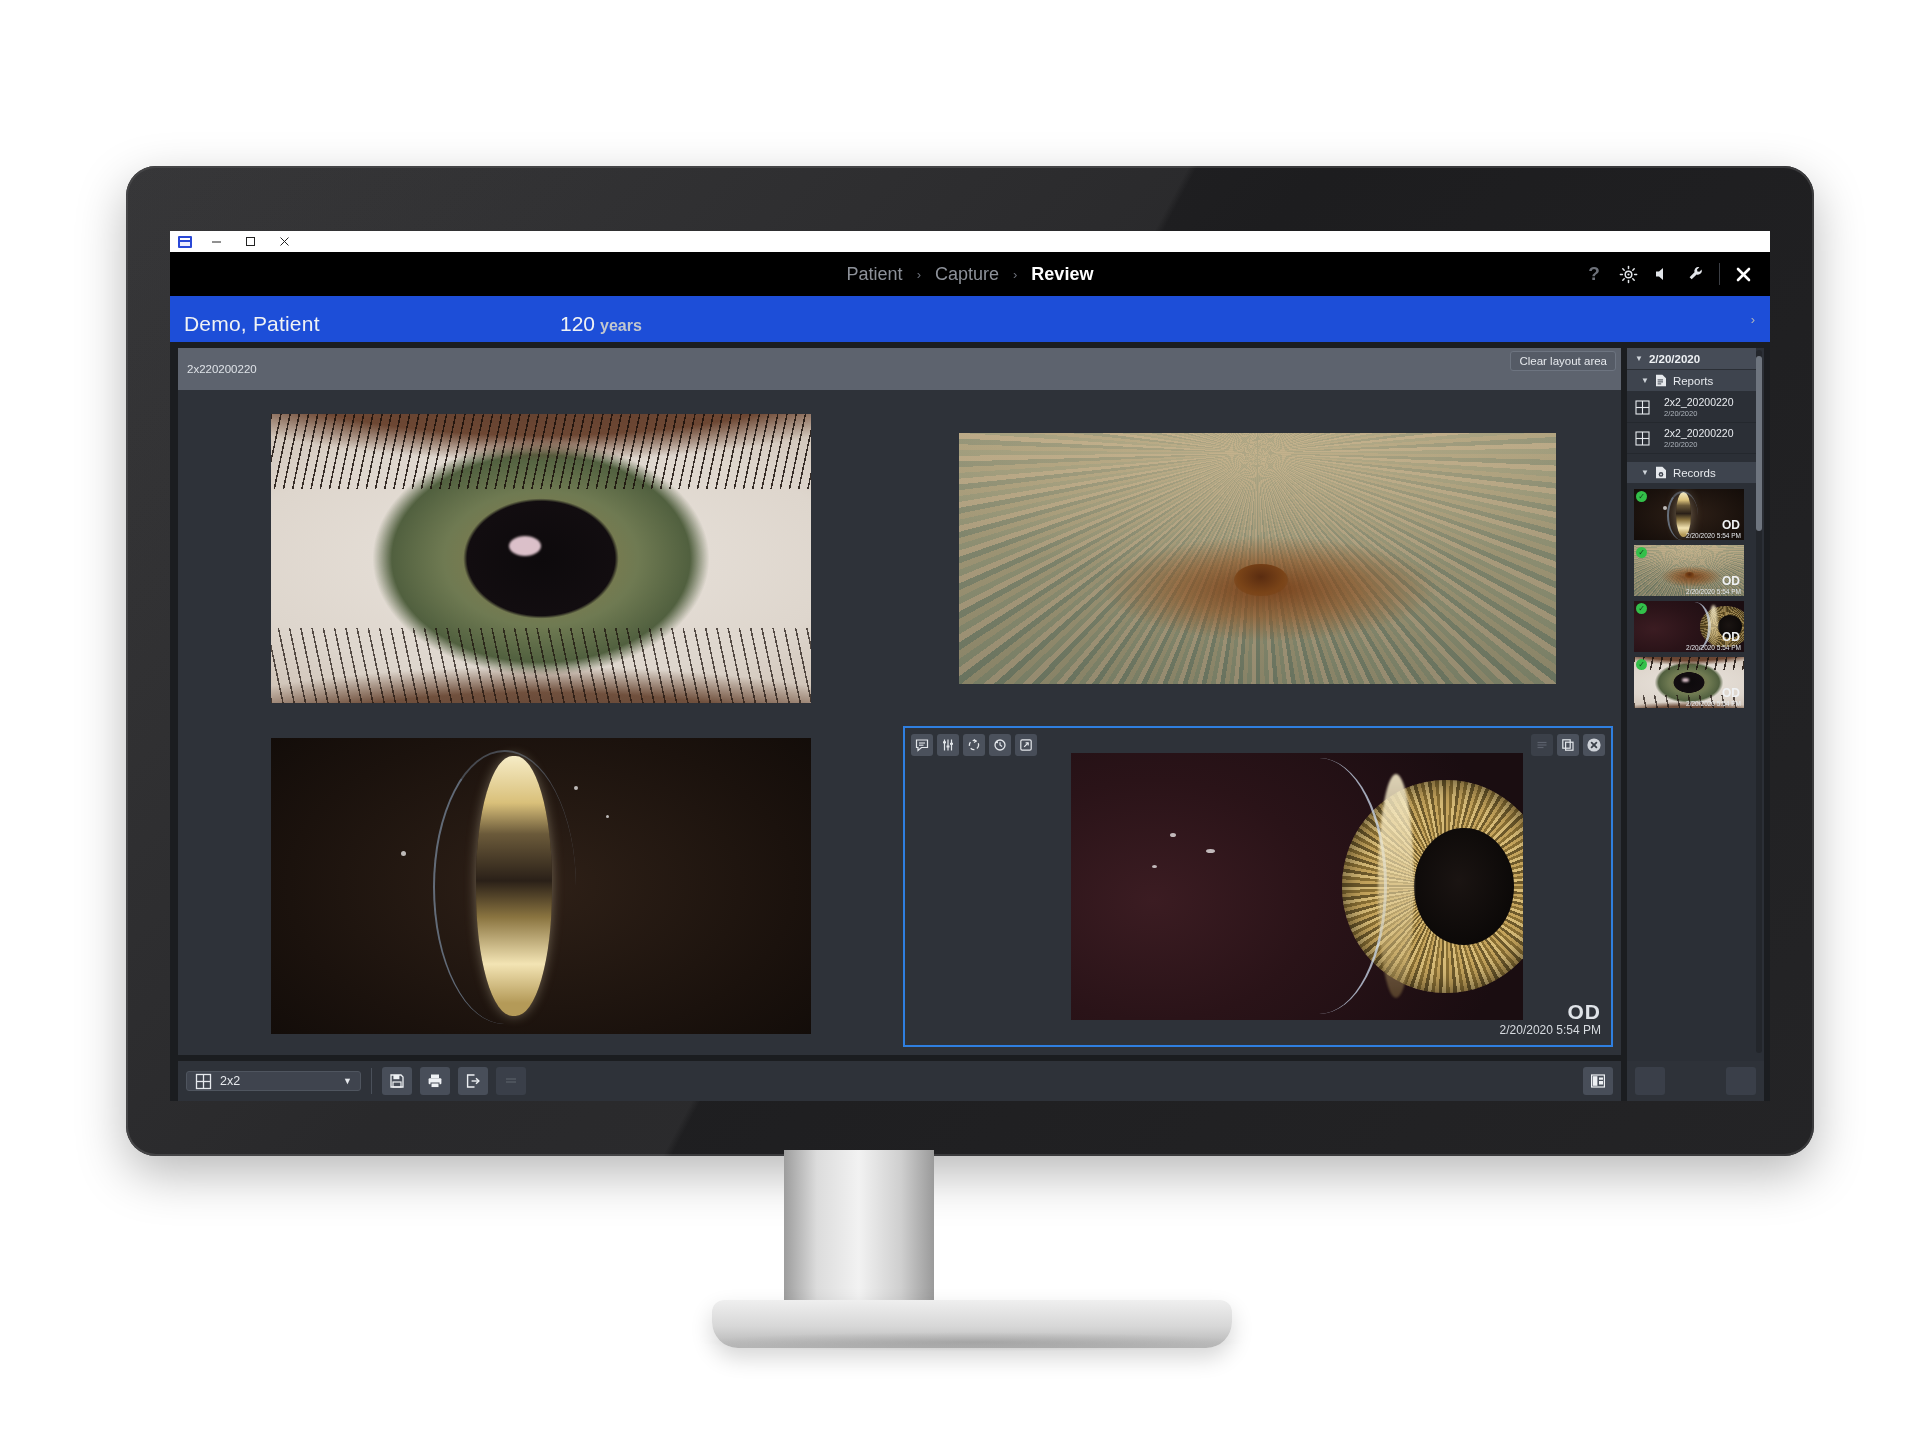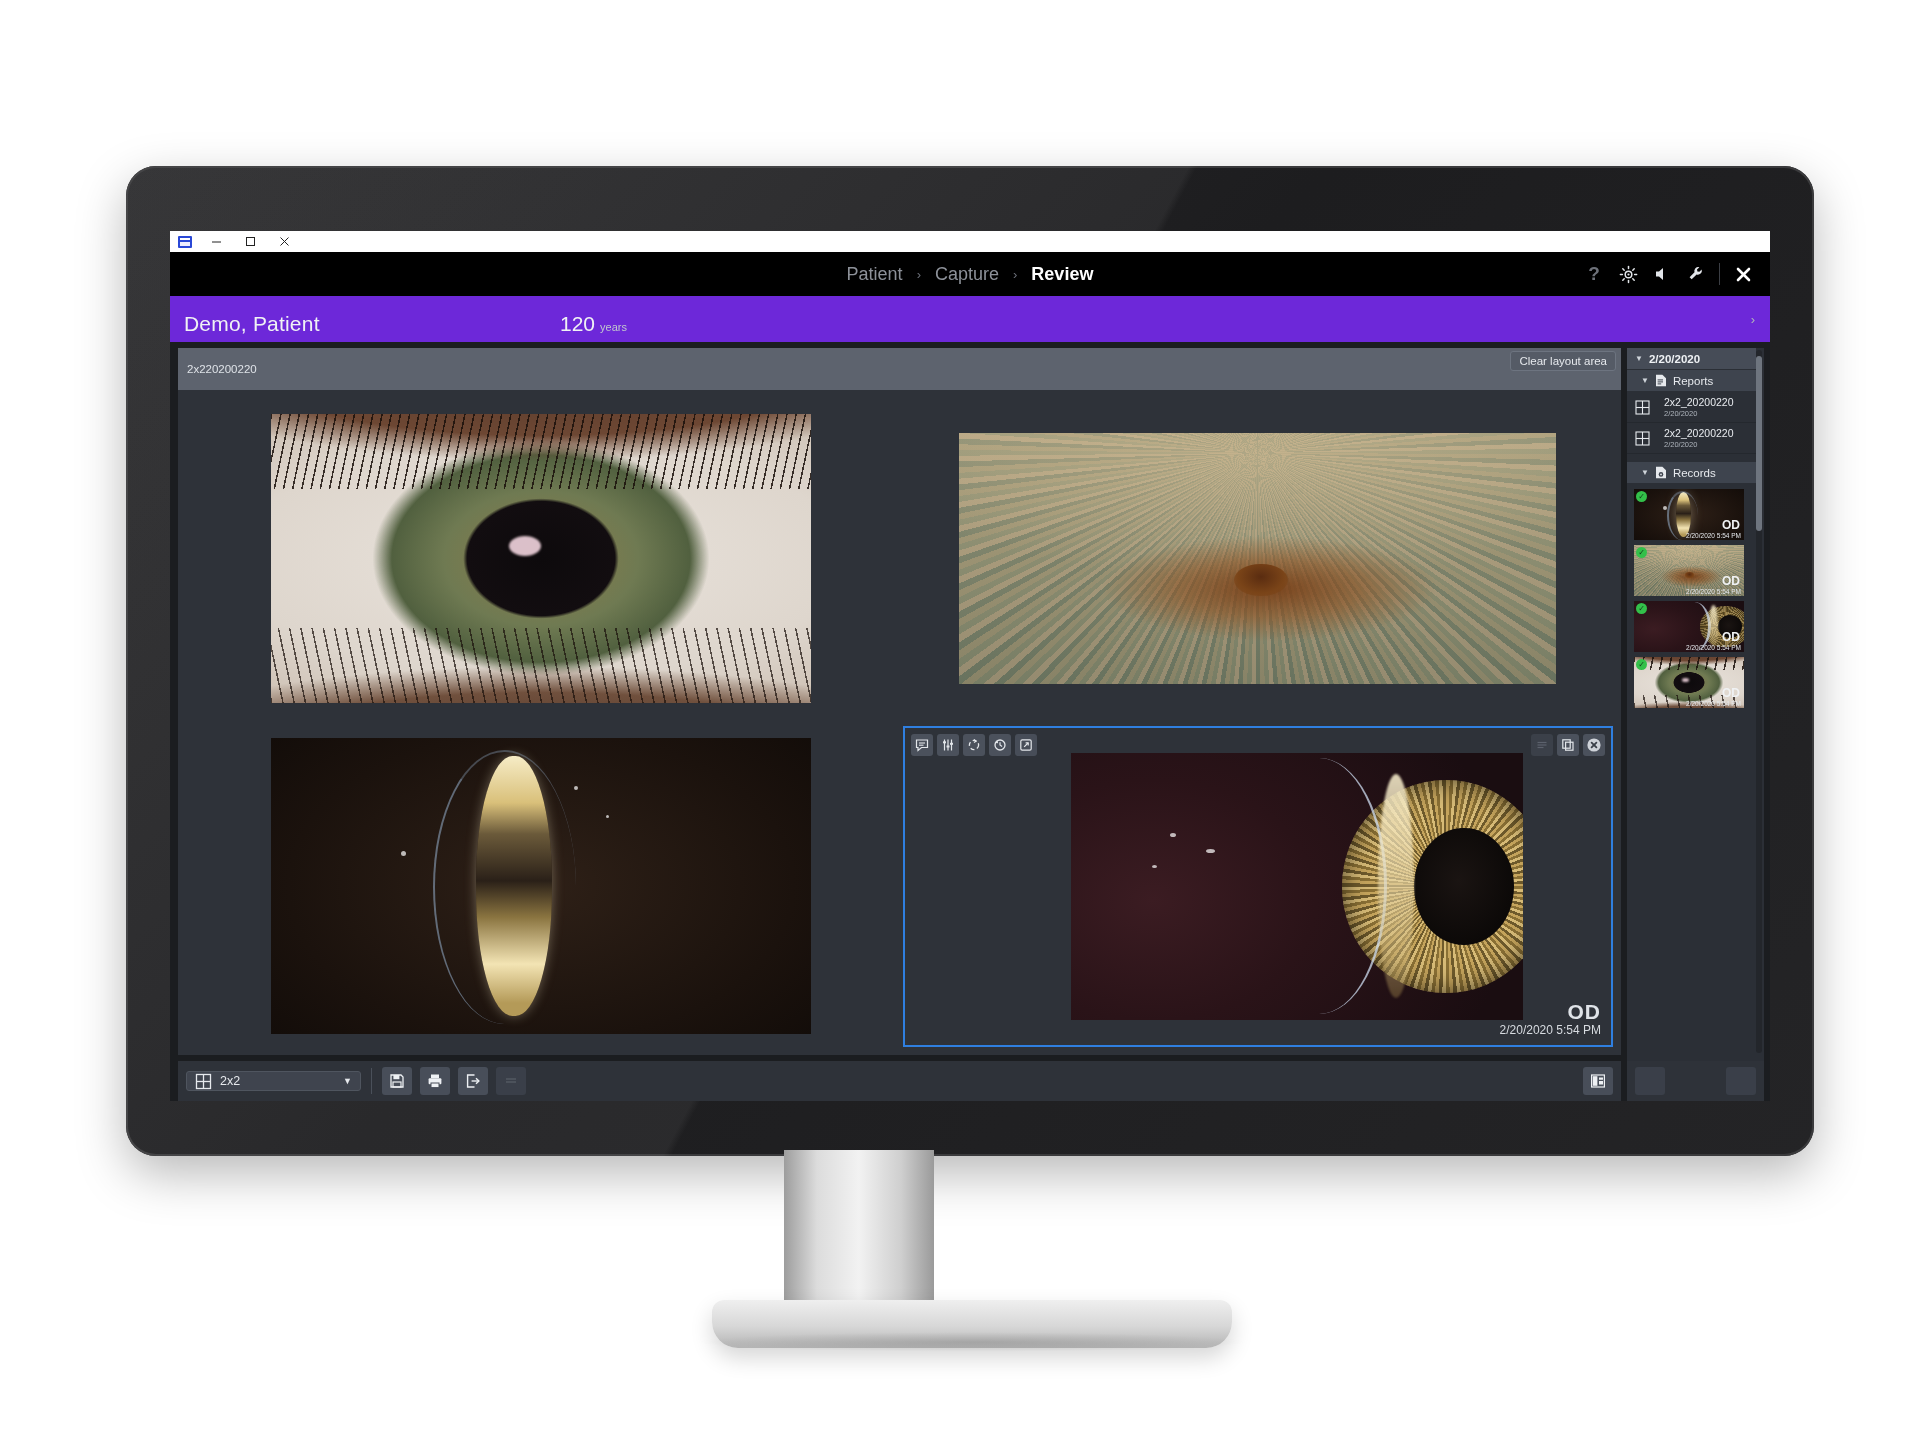--- a/index.html
+++ b/index.html
@@ -89,27 +89,27 @@
   }
   .hicon{
     width:34px;height:44px;display:flex;align-items:center;justify-content:center;
     color:#d7dade;
   }
   .hicon.help{ color:#6d7179; font-size:19px; font-weight:bold; }
   .hdiv{ width:1px;height:22px;background:#3b3e44;margin:0 6px; }
 
   
   .patient-row{
-    height:46px; background:#6d28d9; display:flex; align-items:center;
+    height:46px; background:#1d4ed8; display:flex; align-items:center;
     padding:10px 0 0 14px; position:relative;
   }
   .patient-name{ font-size:21px; color:#f0f2f4; letter-spacing:.2px; }
   .patient-age{ position:absolute; left:390px; display:flex; align-items:baseline; gap:5px;}
   .patient-age .num{ font-size:21px; color:#f0f2f4; }
-  .patient-age .unit{ font-size:11px; color:#c2c7ce; }
+  .patient-age .unit{ font-size:16px; color:#c2c7ce;font-weight:bold; }
   .sidebar-toggle{
     position:absolute; right:8px; top:50%; transform:translateY(-50%);
     width:18px;height:24px; color:#aeb3bb; font-size:13px;
     display:flex;align-items:center;justify-content:center;
   }
 
   
   .app-body{ display:flex; height:calc(870px - 21px - 44px - 46px); }
 
   

